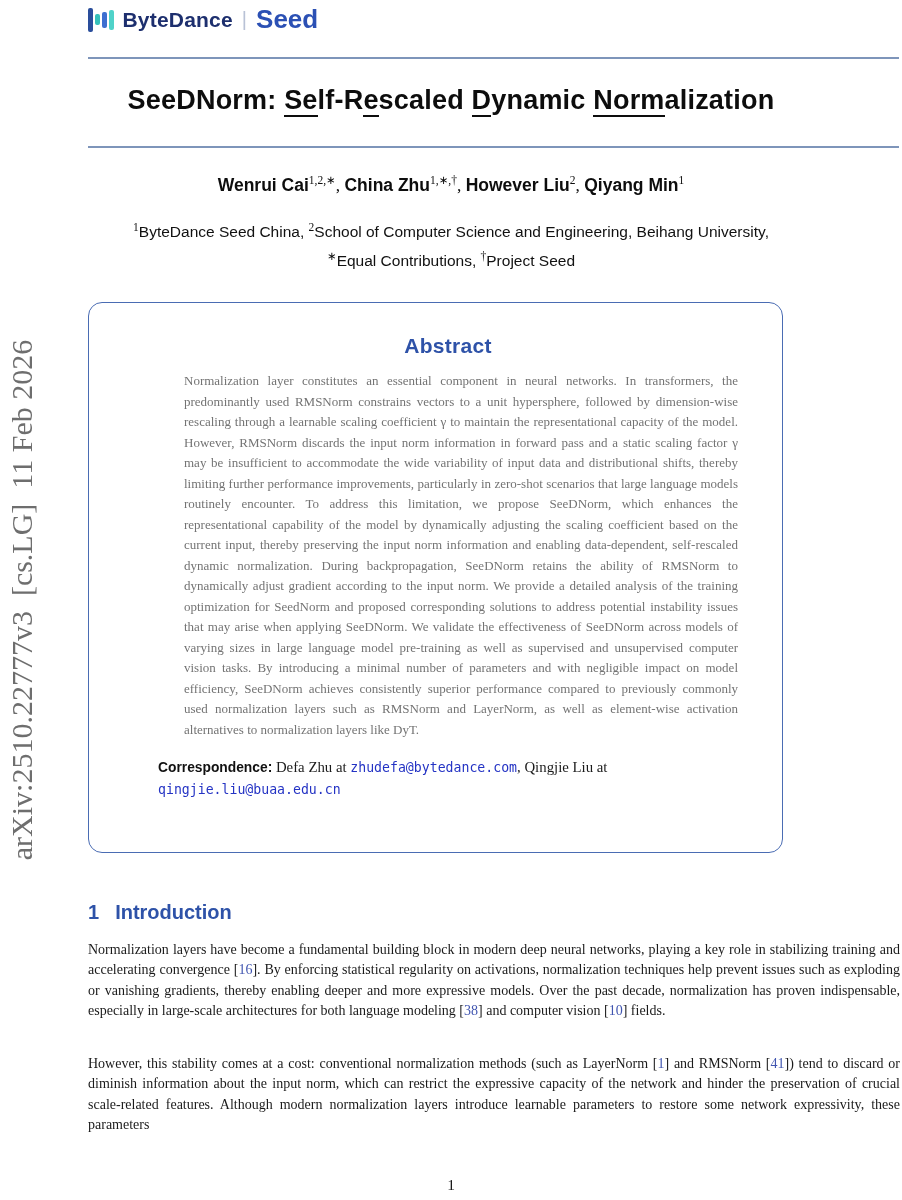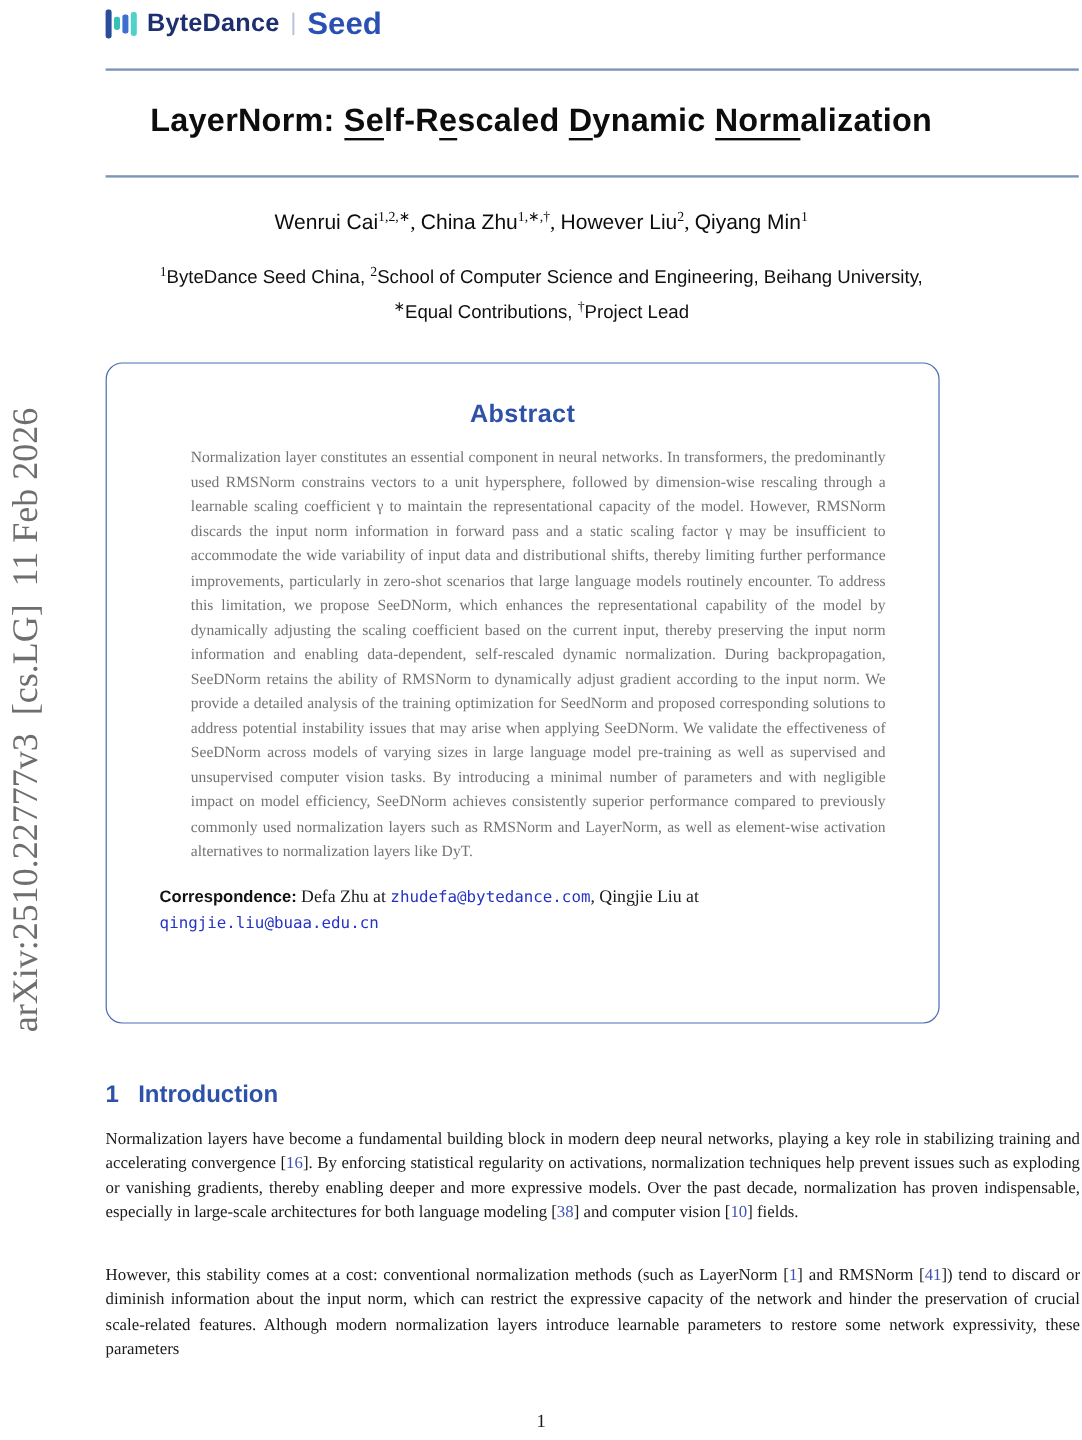--- a/index.html
+++ b/index.html
@@ -26,30 +26,30 @@
 
   .rule{position:absolute;left:88px;width:811px;height:2px;background:var(--rule_blue,#7e95ba);}
   .rule-top{top:57px;} .rule-mid{top:146px;}
 
   .title{position:absolute;left:0;right:0;top:85px;text-align:center;
          font-weight:700;font-size:27px;color:#0d0d0d;letter-spacing:.2px;}
   .title .u{border-bottom:2.5px solid #0d0d0d;}
 
   .authors{position:absolute;left:0;right:0;top:173px;text-align:center;
            font-size:17.5px;color:#0d0d0d;}
-  .authors .an{font-weight:400;}
+  .authors .an{font-weight:700;}
   .authors sup,.affils sup{font-family:Liberation Serif, serif;font-size:11.5px;font-weight:400;}
   .authors .sep{font-family:"Liberation Serif",serif;}
 
   .affils{position:absolute;left:0;right:0;top:215px;text-align:center;
           font-size:15.5px;line-height:25px;color:#111;}
 
   
   .abs-box{position:absolute;left:88px;top:302px;width:695px;height:551px;box-sizing:border-box;
-           border:1.5px solid var(--box_border,#4a6cb3);border-radius:14px;overflow:hidden;}
+           border:1.5px solid var(--box_border,#4a6cb3);border-radius:14px;overflow:hidden;padding-left:25px;}
   .abs-head{margin-top:31px;text-align:center;font-weight:700;font-size:21px;
             color:var(--heading_blue,#2e52a8);letter-spacing:.3px;}
   .abs-body{margin:13px 44px 0 70px;text-align:justify;
             font-family:"Liberation Serif",serif;font-size:13px;line-height:20.5px;color:#737373;}
   .abs-meta{margin:17px 44px 0 44px;font-size:14.8px;line-height:21.5px;color:#1a1a1a;
             font-family:"Liberation Serif",serif;}
   .meta-label{font-family:"Liberation Sans",sans-serif;font-weight:700;font-size:13.8px;color:#111;}
   .email{font-family:"DejaVu Sans Mono",monospace;font-size:13.2px;
          color:var(--email_blue,#2433c4);text-decoration:none;text-align:center;}
 
@@ -79,29 +79,29 @@
         <span class="b b3"></span>
         <span class="b b4"></span>
       </span>
     <span class="logo-brand">ByteDance</span>
     <span class="logo-div">|</span>
     <span class="logo-product">Seed</span>
   </div>
 
   <div class="rule rule-top"></div>
 
-  <div class="title"><span>LayerNorm: </span><span class="u">Se</span><span>lf-R</span><span class="u">e</span><span>scaled </span><span class="u">D</span><span>ynamic </span><span class="u">Norm</span><span>alization</span></div>
+  <div class="title"><span>SeeDNorm: </span><span class="u">Se</span><span>lf-R</span><span class="u">e</span><span>scaled </span><span class="u">D</span><span>ynamic </span><span class="u">Norm</span><span>alization</span></div>
 
   <div class="rule rule-mid"></div>
 
   <div class="authors"><span class="an">Wenrui Cai</span><sup>1,2,∗</sup><span class="sep">, </span><span class="an">China Zhu</span><sup>1,∗,†</sup><span class="sep">, </span><span class="an">However Liu</span><sup>2</sup><span class="sep">, </span><span class="an">Qiyang Min</span><sup>1</sup></div>
 
   <div class="affils">
     <div><sup>1</sup><span>ByteDance Seed China, </span><sup>2</sup><span>School of Computer Science and Engineering, Beihang University,</span></div>
-    <div><sup>∗</sup><span>Equal Contributions, </span><sup>†</sup><span>Project Lead</span></div>
+    <div><sup>∗</sup><span>Equal Contributions, </span><sup>†</sup><span>Project Seed</span></div>
   </div>
 
   <div class="abs-box">
     <div class="abs-head">Abstract</div>
     <div class="abs-body">Normalization layer constitutes an essential component in neural networks. In transformers, the predominantly used RMSNorm constrains vectors to a unit hypersphere, followed by dimension-wise rescaling through a learnable scaling coefficient γ to maintain the representational capacity of the model. However, RMSNorm discards the input norm information in forward pass and a static scaling factor γ may be insufficient to accommodate the wide variability of input data and distributional shifts, thereby limiting further performance improvements, particularly in zero-shot scenarios that large language models routinely encounter. To address this limitation, we propose SeeDNorm, which enhances the representational capability of the model by dynamically adjusting the scaling coefficient based on the current input, thereby preserving the input norm information and enabling data-dependent, self-rescaled dynamic normalization. During backpropagation, SeeDNorm retains the ability of RMSNorm to dynamically adjust gradient according to the input norm. We provide a detailed analysis of the training optimization for SeedNorm and proposed corresponding solutions to address potential instability issues that may arise when applying SeeDNorm. We validate the effectiveness of SeeDNorm across models of varying sizes in large language model pre-training as well as supervised and unsupervised computer vision tasks. By introducing a minimal number of parameters and with negligible impact on model efficiency, SeeDNorm achieves consistently superior performance compared to previously commonly used normalization layers such as RMSNorm and LayerNorm, as well as element-wise activation alternatives to normalization layers like DyT.</div>
     <div class="abs-meta">
       <div><span class="meta-label">Correspondence:</span><span> Defa Zhu at </span><a class="email" href="#">zhudefa@bytedance.com</a><span>, Qingjie Liu at </span><a class="email" href="#">qingjie.liu@buaa.edu.cn</a></div>
     </div>
   </div>
 

